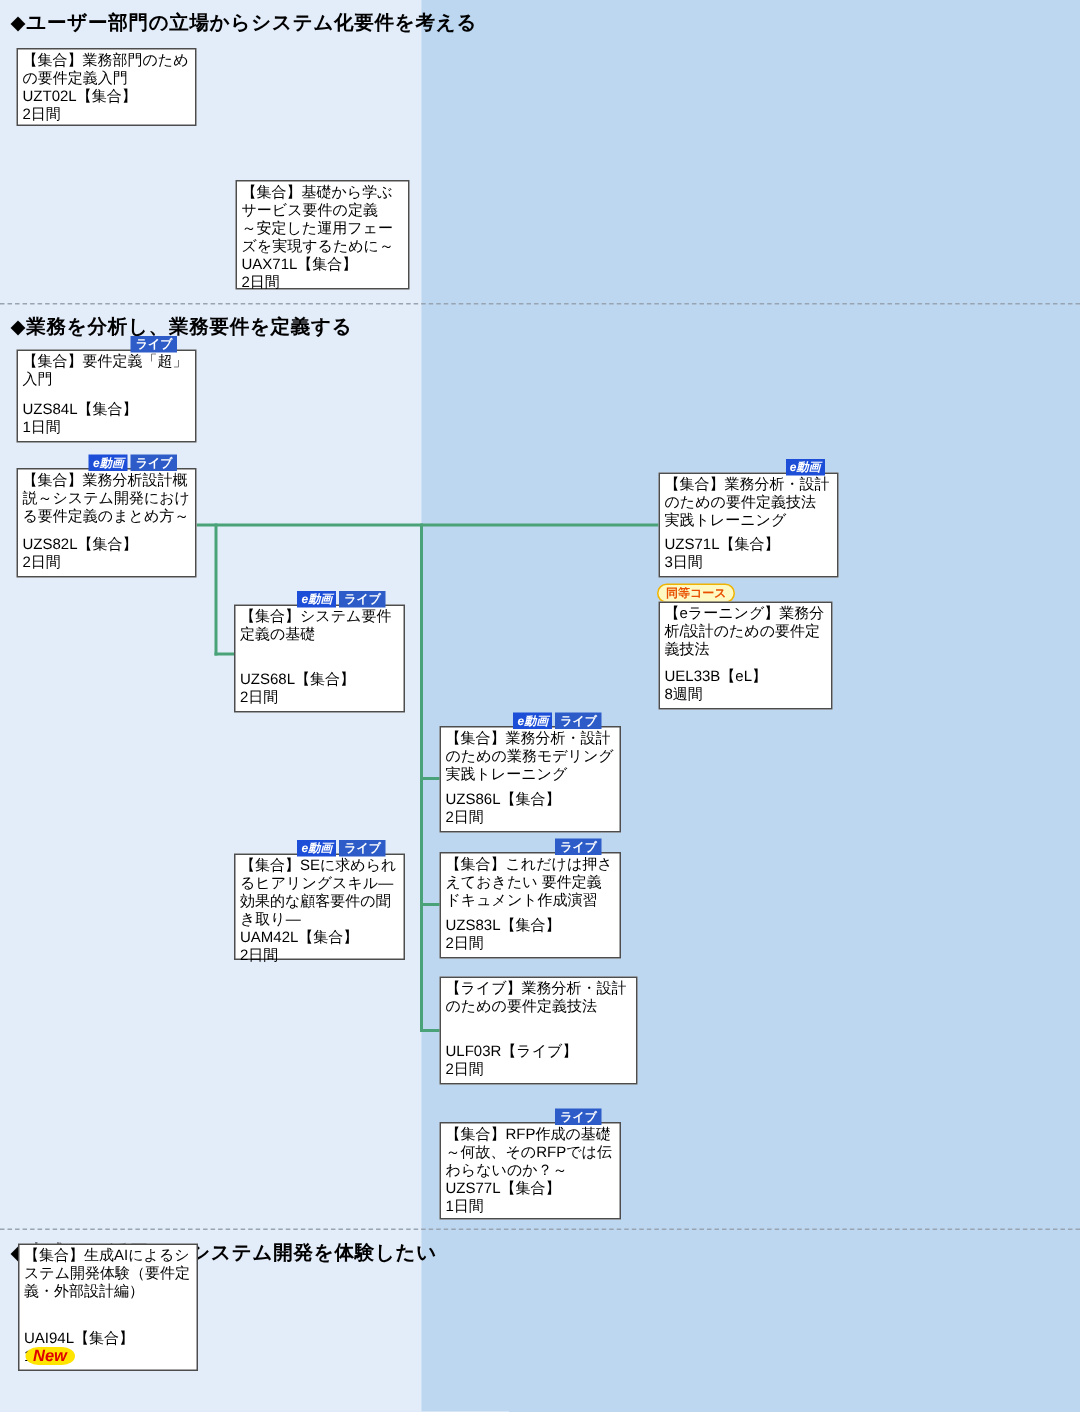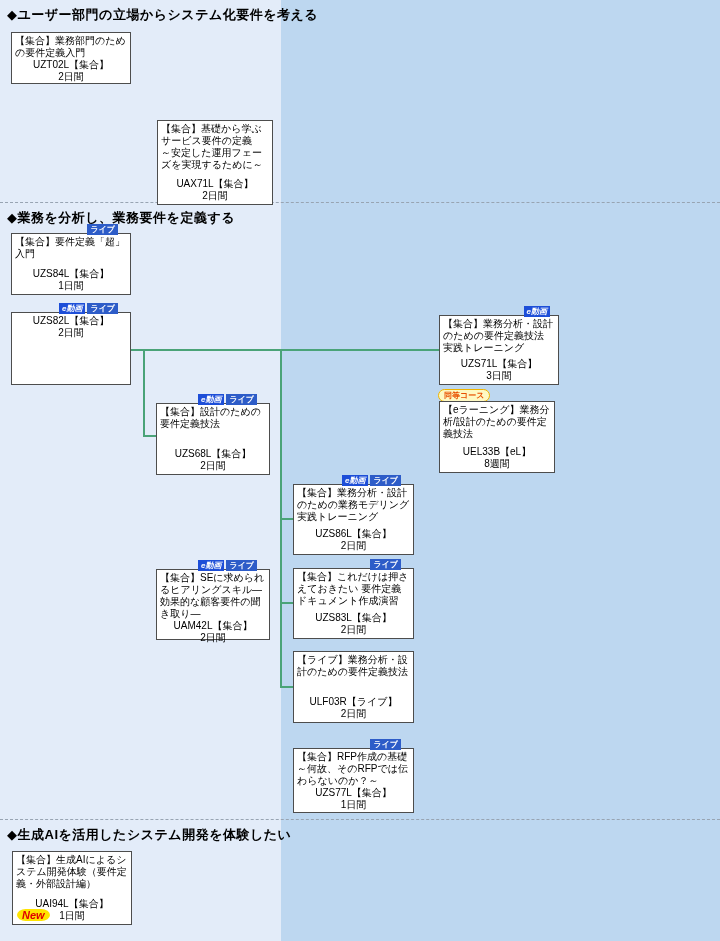--- a/index.html
+++ b/index.html
@@ -17,21 +17,21 @@
     position:absolute; left:7px; font-size:13px; font-weight:bold;
     letter-spacing:0.5px; white-space:nowrap;
   }
   .line { position:absolute; background:#4aa378; }
   .course-box {
     position:absolute; background:#ffffff; border:1px solid #4d4d4d;
     padding:2px 3px; font-size:10px; line-height:12px;
     display:flex; flex-direction:column;
   }
   .course-title { flex:1 1 auto; text-align:left; word-break:break-all; }
-  .course-code, .course-duration { flex:0 0 auto; text-align:center; white-space:nowrap; }
+  .course-code, .course-duration { flex:0 0 auto; text-align:left; white-space:nowrap; }
   .badges {
     position:absolute; top:-10px; right:12px;
     display:flex; gap:2px; align-items:flex-start;
   }
   .badge {
     display:inline-block; color:#fff; font-size:8px; line-height:9px;
     font-weight:bold; padding:1px 3px; white-space:nowrap;
   }
   .badge.video { background:#1d4ed8; font-style:italic; }
   .badge.live  { background:#2d5cc8; }
@@ -70,40 +70,41 @@
   <div class="line" style="left:280px;top:518px;width:14px;height:2px"></div>
   <div class="line" style="left:280px;top:602px;width:14px;height:2px"></div>
   <div class="line" style="left:280px;top:686px;width:14px;height:2px"></div>
 
   <div class="course-box" style="left:11px;top:32px;width:120px;height:52px">
     <div class="course-title">【集合】業務部門のための要件定義入門</div>
     <div class="course-code">UZT02L【集合】</div>
     <div class="course-duration">2日間</div>
   </div>
 
-  <div class="course-box" style="left:157px;top:120px;width:116px;height:85px">
+  <div class="course-box" style="left:157px;top:120px;width:116px;height:73px">
     <div class="course-title">【集合】基礎から学ぶサービス要件の定義　～安定した運用フェーズを実現するために～</div>
     <div class="course-code">UAX71L【集合】</div>
     <div class="course-duration">2日間</div>
   </div>
 
   <div class="course-box" style="left:11px;top:233px;width:120px;height:62px">
     <div class="badges">
       <span class="badge live">ライブ</span>
     </div>
     <div class="course-title">【集合】要件定義「超」入門</div>
     <div class="course-code">UZS84L【集合】</div>
     <div class="course-duration">1日間</div>
   </div>
 
   <div class="course-box" style="left:11px;top:312px;width:120px;height:73px">
     <div class="badges">
       <span class="badge video">e動画</span>
       <span class="badge live">ライブ</span>
     </div>
+    <div class="course-title">【集合】業務分析設計概説～システム開発における要件定義のまとめ方～</div>
     <div class="course-code">UZS82L【集合】</div>
     <div class="course-duration">2日間</div>
   </div>
 
   <div class="course-box" style="left:439px;top:315px;width:120px;height:70px">
     <div class="badges" style="right:8px">
       <span class="badge video">e動画</span>
     </div>
     <div class="course-title">【集合】業務分析・設計のための要件定義技法 実践トレーニング</div>
     <div class="course-code">UZS71L【集合】</div>
@@ -116,21 +117,21 @@
     <div class="course-title">【eラーニング】業務分析/設計のための要件定義技法</div>
     <div class="course-code">UEL33B【eL】</div>
     <div class="course-duration">8週間</div>
   </div>
 
   <div class="course-box" style="left:156px;top:403px;width:114px;height:72px">
     <div class="badges">
       <span class="badge video">e動画</span>
       <span class="badge live">ライブ</span>
     </div>
-    <div class="course-title">【集合】設計のための要件定義技法</div>
+    <div class="course-title">【集合】システム要件定義の基礎</div>
     <div class="course-code">UZS68L【集合】</div>
     <div class="course-duration">2日間</div>
   </div>
 
   <div class="course-box" style="left:293px;top:484px;width:121px;height:71px">
     <div class="badges">
       <span class="badge video">e動画</span>
       <span class="badge live">ライブ</span>
     </div>
     <div class="course-title">【集合】業務分析・設計のための業務モデリング　実践トレーニング</div>
@@ -150,35 +151,35 @@
 
   <div class="course-box" style="left:293px;top:568px;width:121px;height:71px">
     <div class="badges">
       <span class="badge live">ライブ</span>
     </div>
     <div class="course-title">【集合】これだけは押さえておきたい 要件定義ドキュメント作成演習</div>
     <div class="course-code">UZS83L【集合】</div>
     <div class="course-duration">2日間</div>
   </div>
 
-  <div class="course-box" style="left:293px;top:651px;width:121px;height:72px">
+  <div class="course-box" style="left:293px;top:651px;width:132px;height:72px">
     <div class="course-title">【ライブ】業務分析・設計のための要件定義技法</div>
     <div class="course-code">ULF03R【ライブ】</div>
     <div class="course-duration">2日間</div>
   </div>
 
   <div class="course-box" style="left:293px;top:748px;width:121px;height:65px">
     <div class="badges">
       <span class="badge live">ライブ</span>
     </div>
     <div class="course-title">【集合】RFP作成の基礎　～何故、そのRFPでは伝わらないのか？～</div>
     <div class="course-code">UZS77L【集合】</div>
     <div class="course-duration">1日間</div>
   </div>
 
-  <div class="course-box" style="left:12px;top:851px;width:120px;height:74px">
+  <div class="course-box" style="left:12px;top:829px;width:120px;height:85px">
     <div class="course-title">【集合】生成AIによるシステム開発体験（要件定義・外部設計編）</div>
     <div class="course-code">UAI94L【集合】</div>
     <div class="course-duration">1日間</div>
     <span class="badge-new">New</span>
   </div>
 
 </div>
 
 </body></html>

